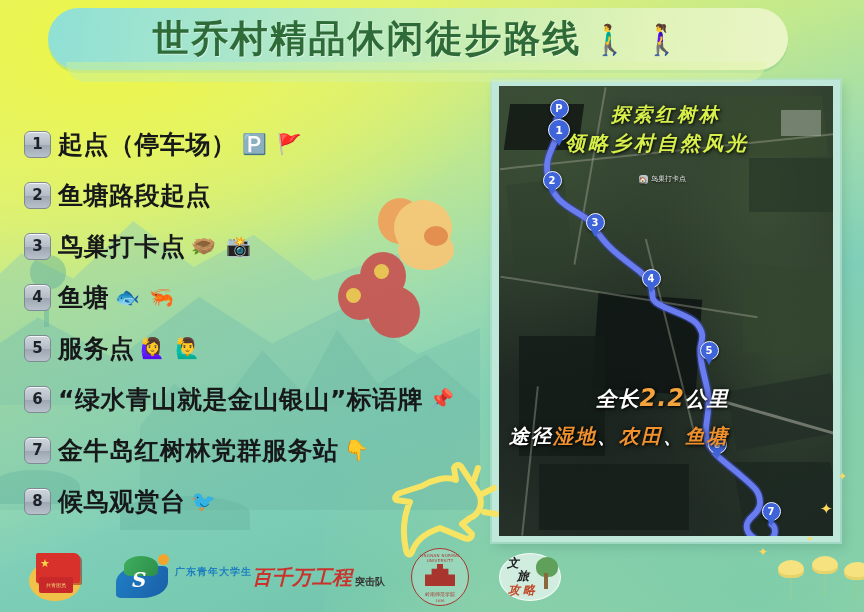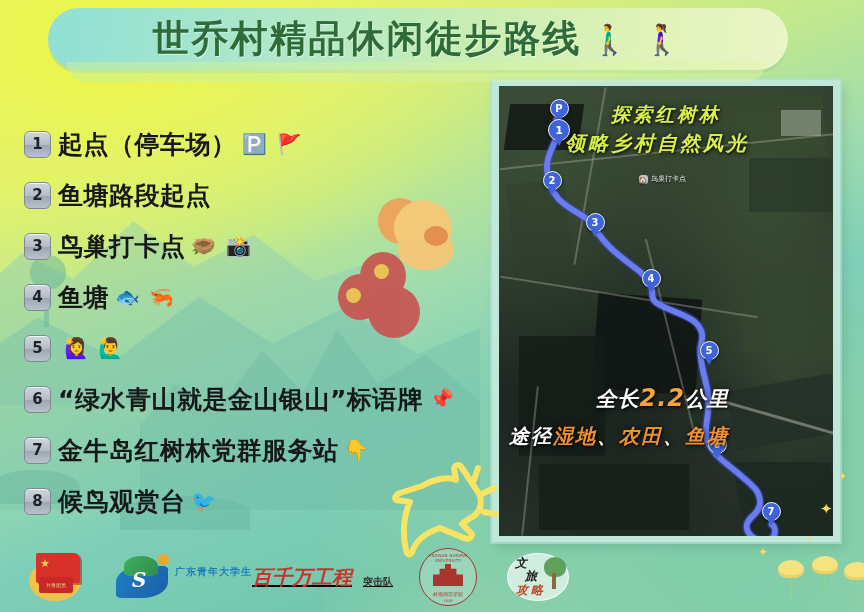--- a/index.html
+++ b/index.html
@@ -274,21 +274,21 @@
     border-radius:50% 50% 20% 20%;
     background:linear-gradient(120deg,#3fae5e,#2d8f4a);
   }
   .gd-s{
     position:absolute; left:18px; top:16px; color:#fff; font-size:20px;
     font-weight:700; font-family:"DejaVu Serif",serif; font-style:italic;
   }
   .gd-dot{ position:absolute; right:1px; top:2px; width:11px; height:11px; border-radius:50%; background:#f0a52c; }
   .gd-text{ display:flex; flex-direction:row; line-height:1.05; }
   .gd-t1{ font-size:10px; font-weight:700; color:#1d7fc0; letter-spacing:1px; font-family:"DejaVu Sans",sans-serif; }
-  .gd-t2{ display:flex; align-items:flex-end; gap:11px;text-decoration:underline; }
+  .gd-t2{ display:flex; align-items:flex-end; gap:3px; }
   .gd-big{
     font-size:20px; font-weight:700; color:#c9332c; font-style:italic;
     font-family:"DejaVu Serif",serif; letter-spacing:0px;
   }
   .gd-small{ font-size:10px; font-weight:700; color:#333; font-family:"DejaVu Sans",sans-serif; }
   
   #logo-univ{ width:58px; height:58px; position:relative; }
   .seal-circle{
     position:absolute; inset:0; border-radius:50%;
     border:1.5px solid #a8362f; background:rgba(255,255,255,.18);
@@ -392,20 +392,21 @@
     </div>
 
     <div class="route-item">
       <span class="num-badge">4</span>
       <span class="item-label">鱼塘</span>
       <span class="item-icons">🐟 🦐</span>
     </div>
 
     <div class="route-item">
       <span class="num-badge">5</span>
+      <span class="item-label">服务点</span>
       <span class="item-icons">🙋‍♀️ 🙋‍♂️</span>
     </div>
 
     <div class="route-item">
       <span class="num-badge">6</span>
       <span class="item-label">“绿水青山就是金山银山”标语牌</span>
       <span class="item-icons">📌</span>
     </div>
 
     <div class="route-item">

